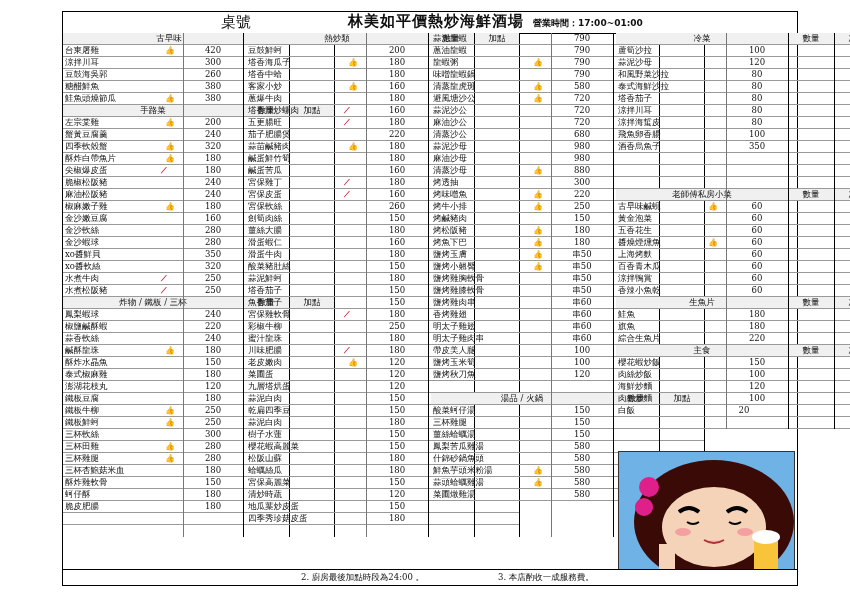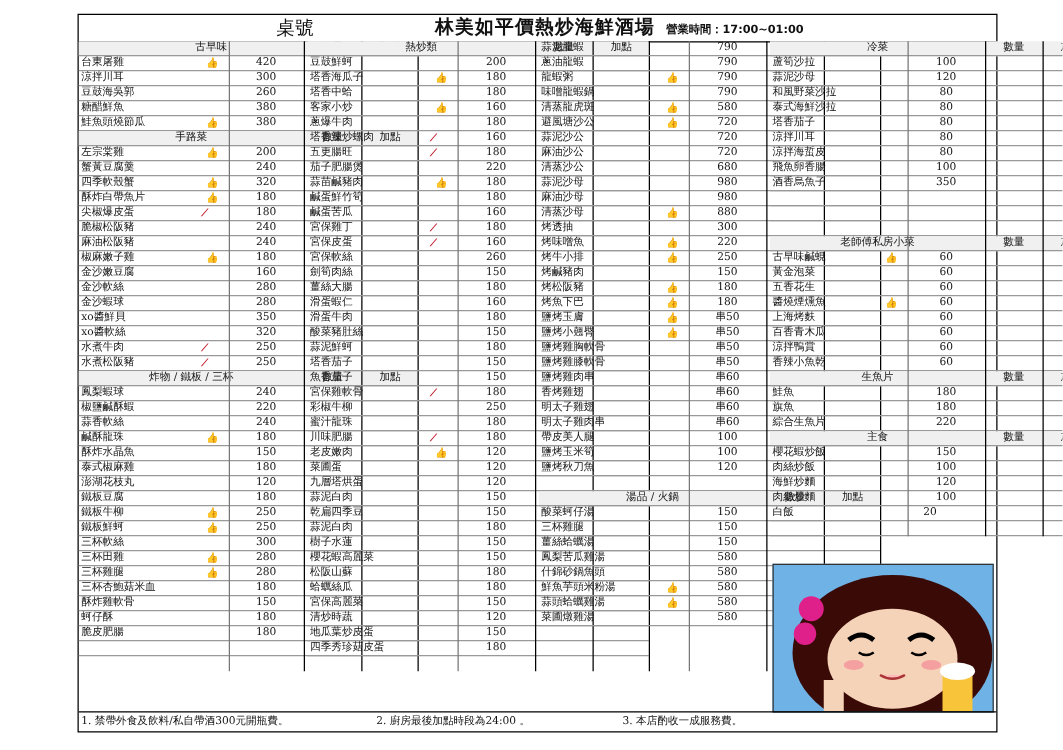--- a/index.html
+++ b/index.html
@@ -1027,17 +1027,16 @@
       <path d="M85 88 q10 6 20 0" stroke="#a33" stroke-width="2" fill="#fbb"></path>
       <circle cx="30" cy="35" r="10" fill="#e0208a"></circle>
       <circle cx="25" cy="55" r="9" fill="#e0208a"></circle>
       <rect x="135" y="85" width="24" height="32" fill="#f7c43a"></rect>
       <ellipse cx="147" cy="85" rx="14" ry="7" fill="#fff"></ellipse>
       <rect x="40" y="92" width="16" height="25" fill="#f5d3b8"></rect>
     </svg>
   </div>
 
   <div class="footer">
-    <span style="left:2px">1. 禁帶外食及飲料/私自帶酒300元開瓶費。</span>
     <span style="left:238px">2. 廚房最後加點時段為24:00 。</span>
     <span style="left:435px">3. 本店酌收一成服務費。</span>
   </div>
 </div>
 
 </body></html>

